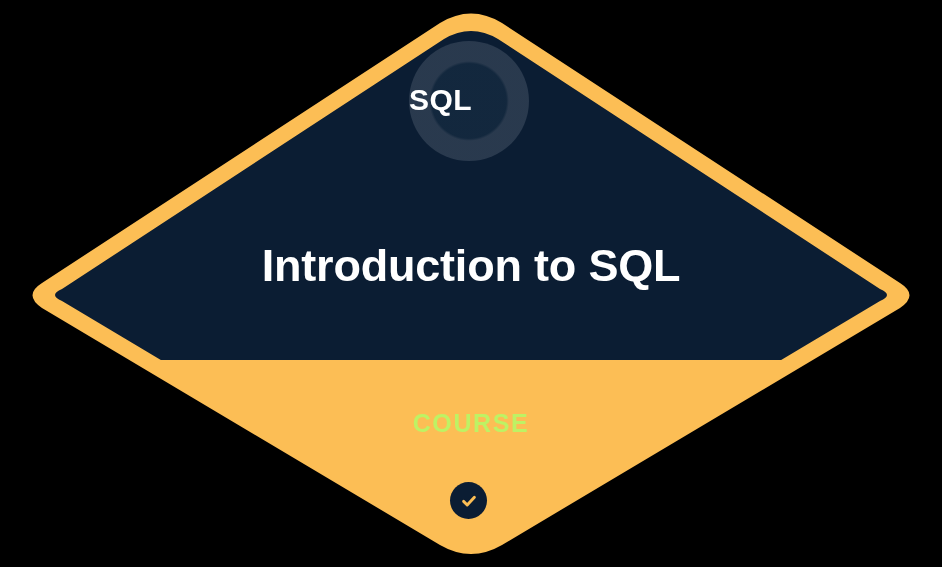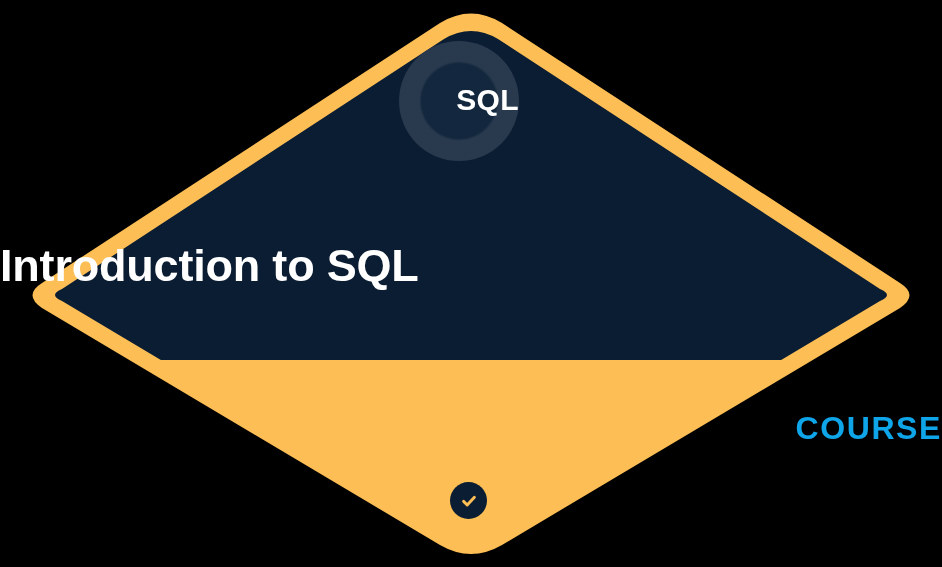--- a/index.html
+++ b/index.html
@@ -40,75 +40,74 @@
     top: 0;
     width: 942px;
     height: 567px;
     pointer-events: none;
   }
   #badge-overlay > * { pointer-events: auto; }
 
   
   .emblem {
     position: absolute;
-    left: 399px;
+    left: 409px;
     top: 41px;
     width: 120px;
     height: 120px;
     border-radius: 50%;
     background:
       radial-gradient(circle at 50% 50%,
         rgba(19,40,62,0.96) 0%,
         rgba(19,40,62,0.96) 44%,
         rgba(44,60,80,0.92) 47%,
         rgba(44,60,80,0.92) 70%,
         rgba(28,44,63,0.55) 78%,
         rgba(18,32,48,0.0) 100%);
     display: flex;
     align-items: center;
-    justify-content: flex-end;
+    justify-content: flex-start;
   }
   .emblem-label {
     font-size: 30px;
     font-weight: 700;
     color: #ffffff;
     letter-spacing: 0.4px;
     line-height: 1;
     transform: translateY(-1px);
   }
 
   
   .course-title {
     position: absolute;
     left: 0;
     top: 241px;
     width: 942px;
-    text-align: left;
+    text-align: center;
     font-size: 45px;
     font-weight: 700;
     color: #ffffff;
     letter-spacing: -0.2px;
     line-height: 1.12;
   }
 
   
   .status-block {
     position: absolute;
     left: 0;
     top: 406px;
     width: 942px;
     text-align: center;
   }
   .status-line {
-    font-size: 32px;
+    font-size: 25px;
     font-weight: 700;
-    color: #0ea5e9;
+    color: #bef264;
     letter-spacing: 1.6px;
     line-height: 1.4;
-    text-align: right;
   }
 
   
   .check-badge {
     position: absolute;
     left: 450px;
     top: 482px;
     width: 37px;
     height: 37px;
     border-radius: 50%;

